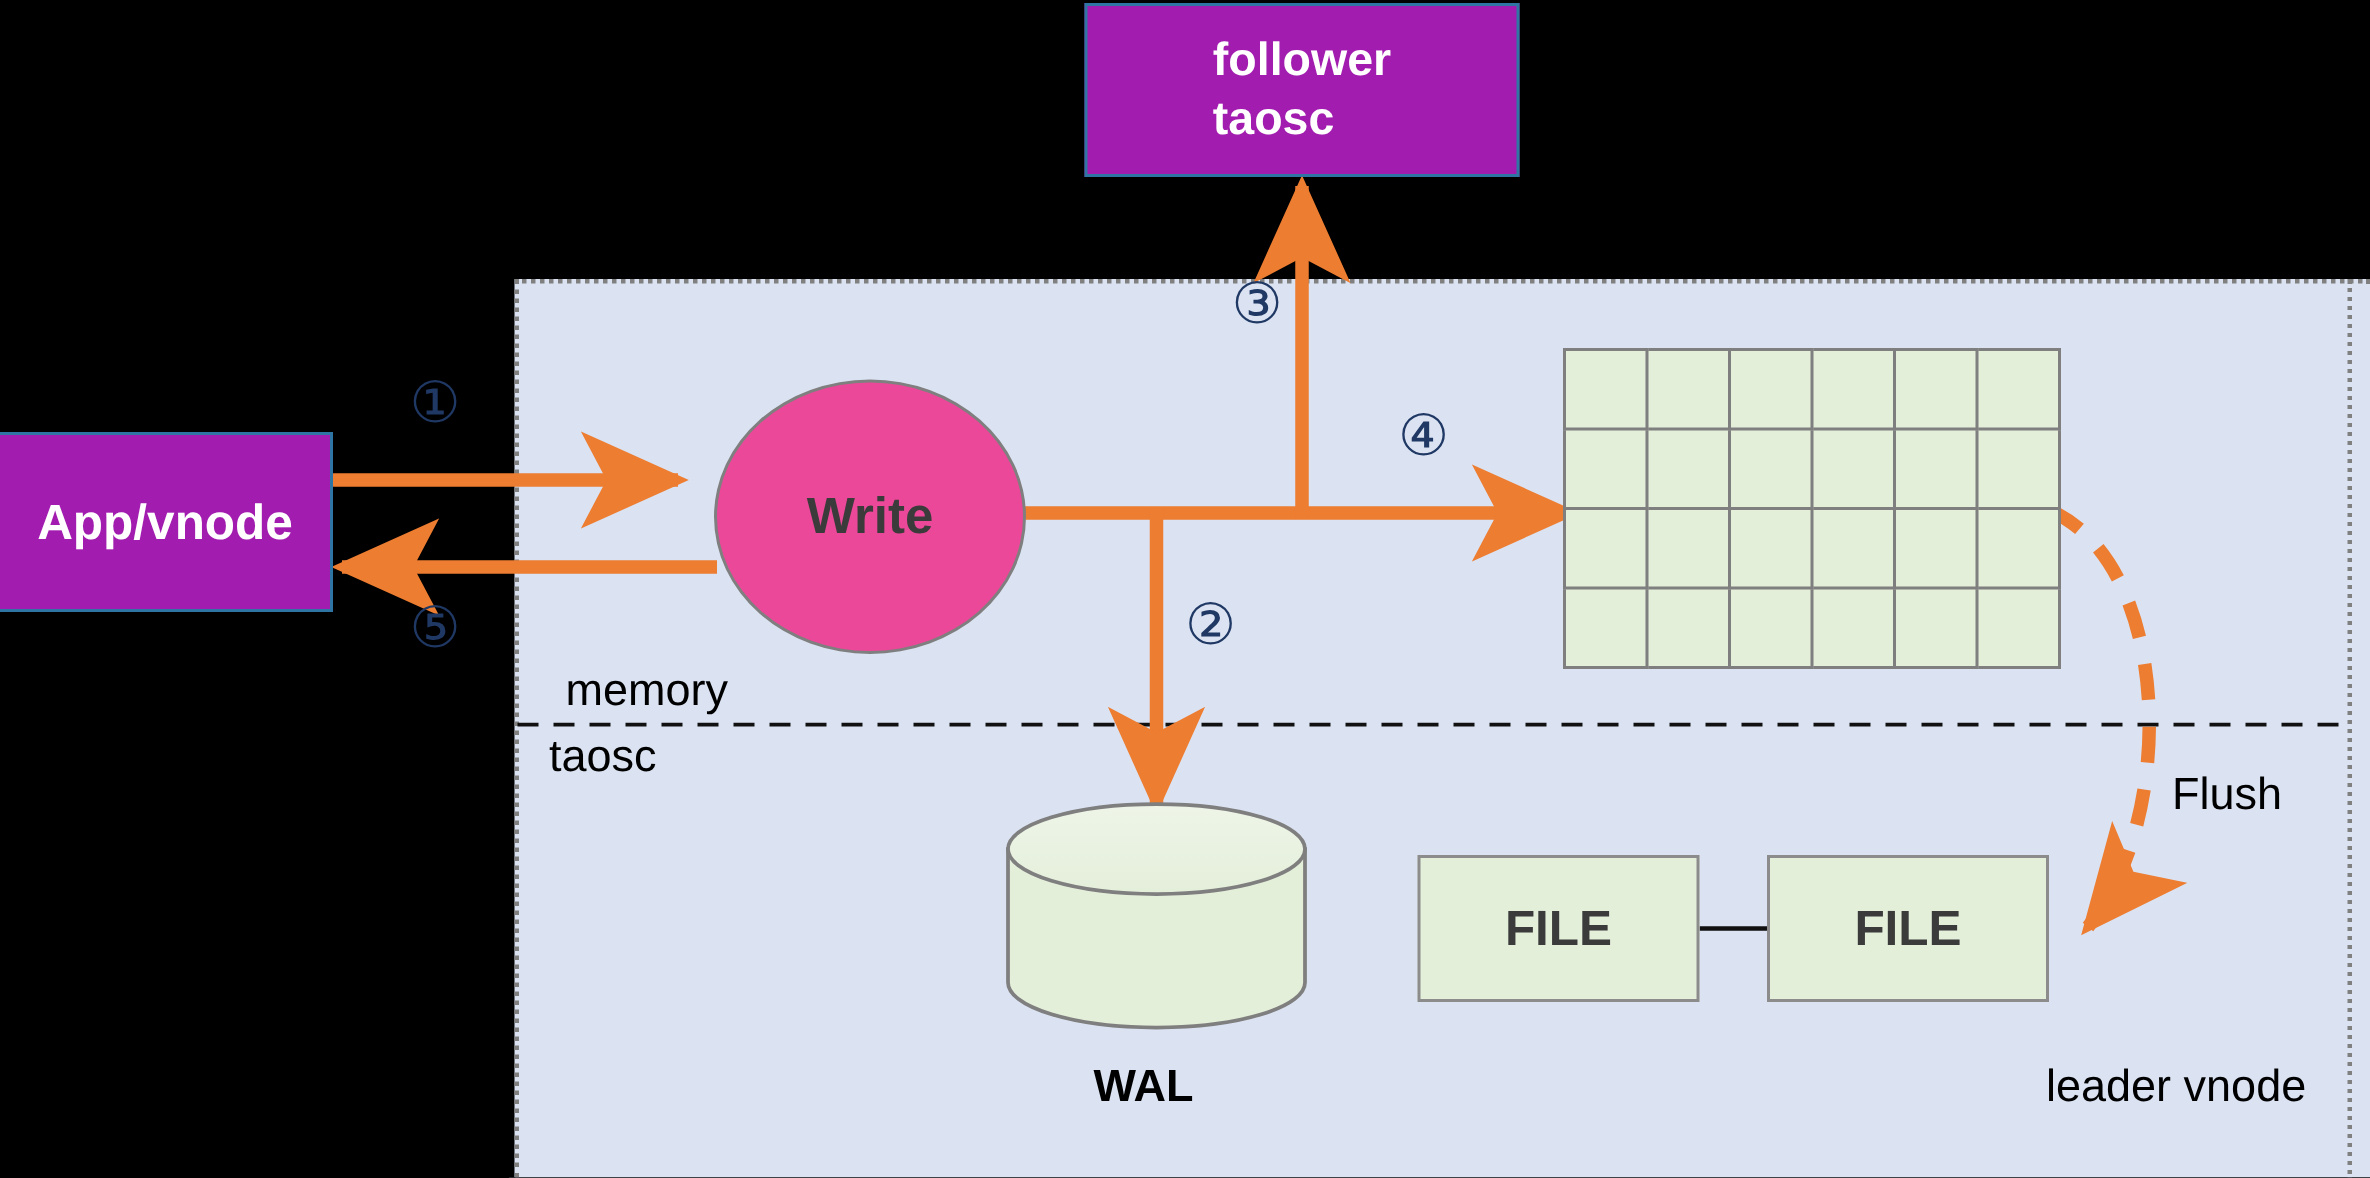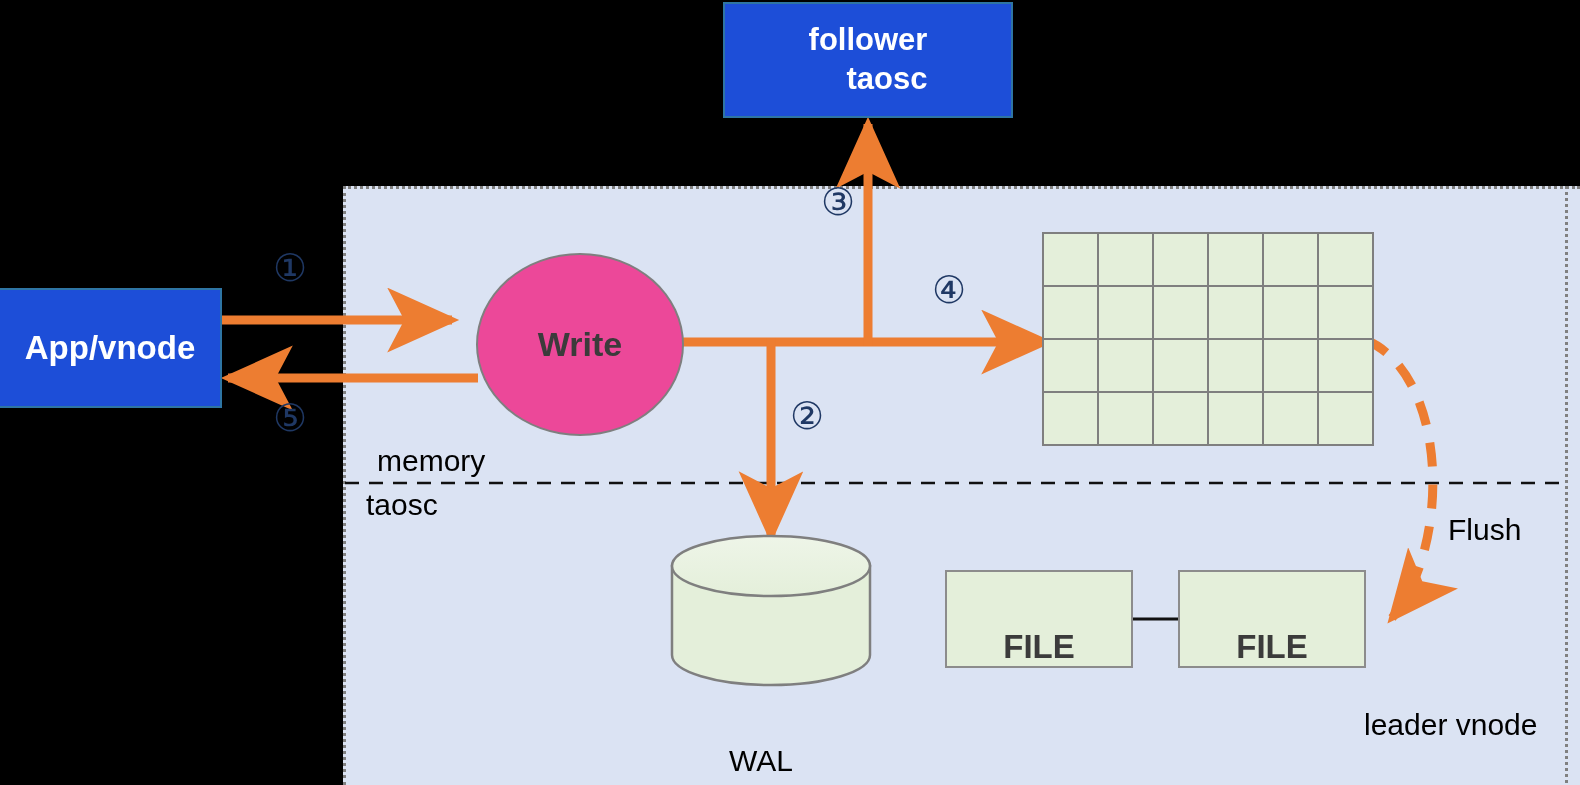--- a/index.html
+++ b/index.html
@@ -22,29 +22,29 @@
     width: 1580px;
     height: 785px;
   }
   .txt {
     position: absolute;
     white-space: pre;
     line-height: 1.1;
   }
   .blue-box {
     position: absolute;
-    background: #1d4ed8;
+    background: #a21caf;
     border: 2px solid #2E75A4;
     box-sizing: border-box;
     display: flex;
     align-items: center;
     justify-content: center;
     color: #FFFFFF;
     font-weight: bold;
-    text-align: right;
+    text-align: left;
   }
   .app-box {
     left: -2px;
     top: 288px;
     width: 224px;
     height: 120px;
     font-size: 33px;
   }
   .follower-box {
     left: 723px;
@@ -105,21 +105,21 @@
     padding: 0;
   }
   .file-box {
     position: absolute;
     width: 188px;
     height: 98px;
     background: #E4EFDA;
     border: 2px solid #8C8C8C;
     box-sizing: border-box;
     display: flex;
-    align-items: flex-end;
+    align-items: center;
     justify-content: center;
     font-size: 33px;
     font-weight: bold;
     color: #3B3B3B;
   }
   .file-left { left: 945px; top: 570px; }
   .file-right { left: 1178px; top: 570px; }
   .plain-label {
     color: #000000;
     font-size: 30px;
@@ -228,21 +228,21 @@
 
   <div class="file-box file-left">
     <span>FILE</span>
   </div>
   <div class="file-box file-right">
     <span>FILE</span>
   </div>
 
   <div class="txt plain-label" style="left:377px; top:444px;">memory</div>
   <div class="txt plain-label" style="left:366px; top:488px;">taosc</div>
-  <div class="txt plain-label" style="left:729px; top:744px;">WAL</div>
+  <div class="txt plain-label" style="left:729px; top:708px;font-weight:bold;">WAL</div>
   <div class="txt plain-label" style="left:1448px; top:513px;">Flush</div>
   <div class="txt plain-label" style="left:1327px; top:708px;margin-left:37px;">leader vnode</div>
 
   <div class="circ-num" style="left:273px; top:246px;">①</div>
   <div class="circ-num" style="left:790px; top:394px;">②</div>
   <div class="circ-num" style="left:821px; top:180px;">③</div>
   <div class="circ-num" style="left:932px; top:268px;">④</div>
   <div class="circ-num" style="left:273px; top:396px;">⑤</div>
 
 </div>

